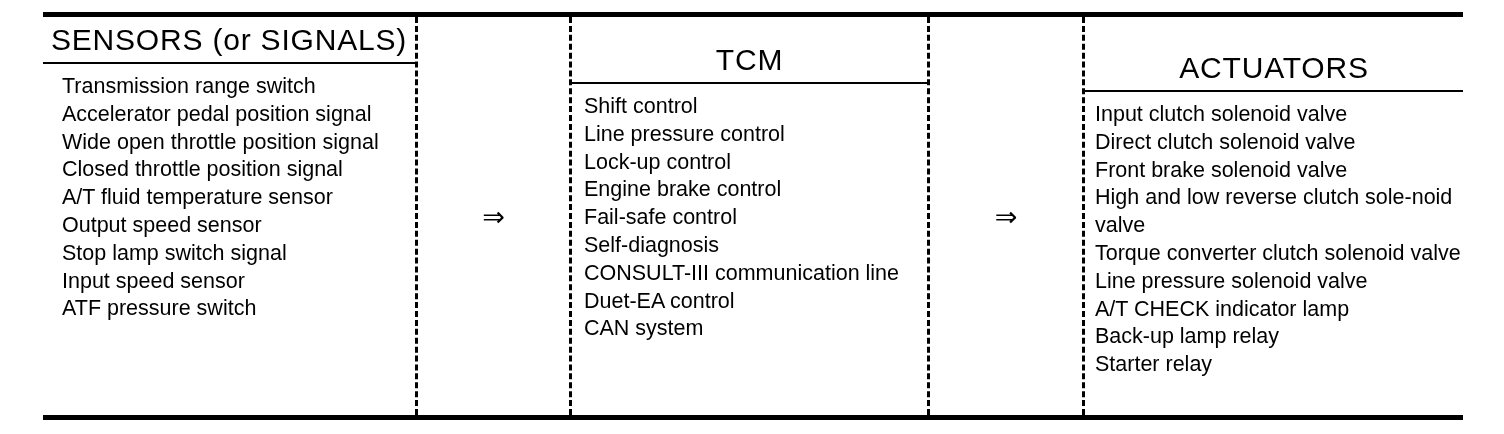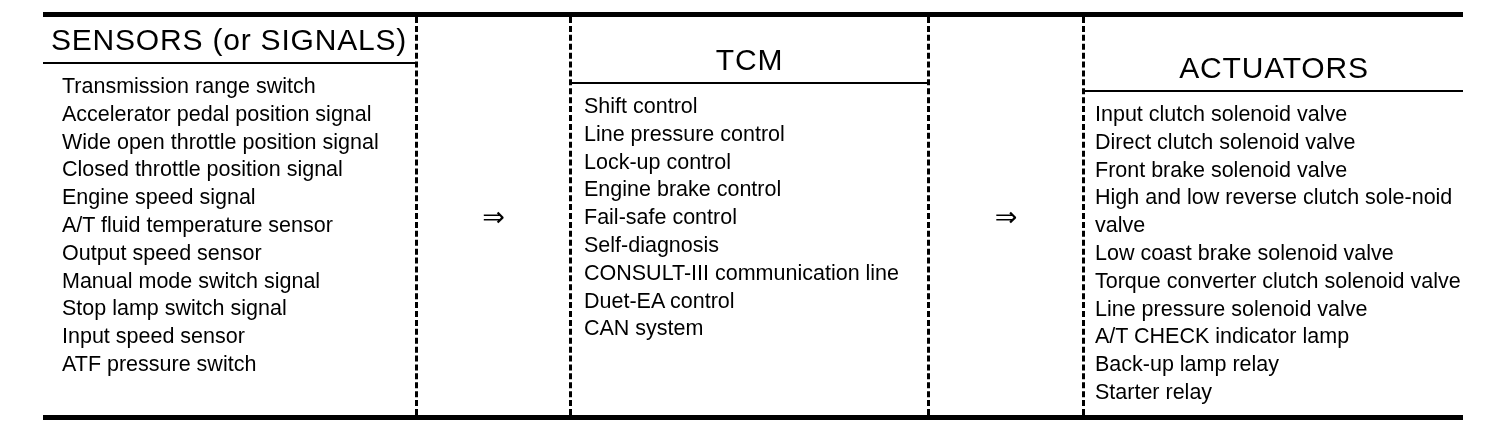--- a/index.html
+++ b/index.html
@@ -101,24 +101,22 @@
 <div id="diagram">
   <div class="table">
 
     <div class="col col-sensors">
       <div class="col-head">SENSORS (or SIGNALS)</div>
       <div class="col-body">
         <div class="item">Transmission range switch</div>
         <div class="item">Accelerator pedal position signal</div>
         <div class="item">Wide open throttle position signal</div>
         <div class="item">Closed throttle position signal</div>
-        <div class="item">Engine speed signal</div>
         <div class="item">A/T fluid temperature sensor</div>
         <div class="item">Output speed sensor</div>
-        <div class="item">Manual mode switch signal</div>
         <div class="item">Stop lamp switch signal</div>
         <div class="item">Input speed sensor</div>
         <div class="item">ATF pressure switch</div>
       </div>
     </div>
 
     <div class="col-arrow arrow-1">
       <span class="arrow-glyph">⇒</span>
     </div>
 
@@ -141,21 +139,20 @@
       <span class="arrow-glyph">⇒</span>
     </div>
 
     <div class="col col-actuators">
       <div class="col-head">ACTUATORS</div>
       <div class="col-body">
         <div class="item">Input clutch solenoid valve</div>
         <div class="item">Direct clutch solenoid valve</div>
         <div class="item">Front brake solenoid valve</div>
         <div class="item wrap">High and low reverse clutch sole-noid valve</div>
-        <div class="item">Low coast brake solenoid valve</div>
         <div class="item wrap">Torque converter clutch solenoid valve</div>
         <div class="item">Line pressure solenoid valve</div>
         <div class="item">A/T CHECK indicator lamp</div>
         <div class="item">Back-up lamp relay</div>
         <div class="item">Starter relay</div>
       </div>
     </div>
 
   </div>
 </div>

